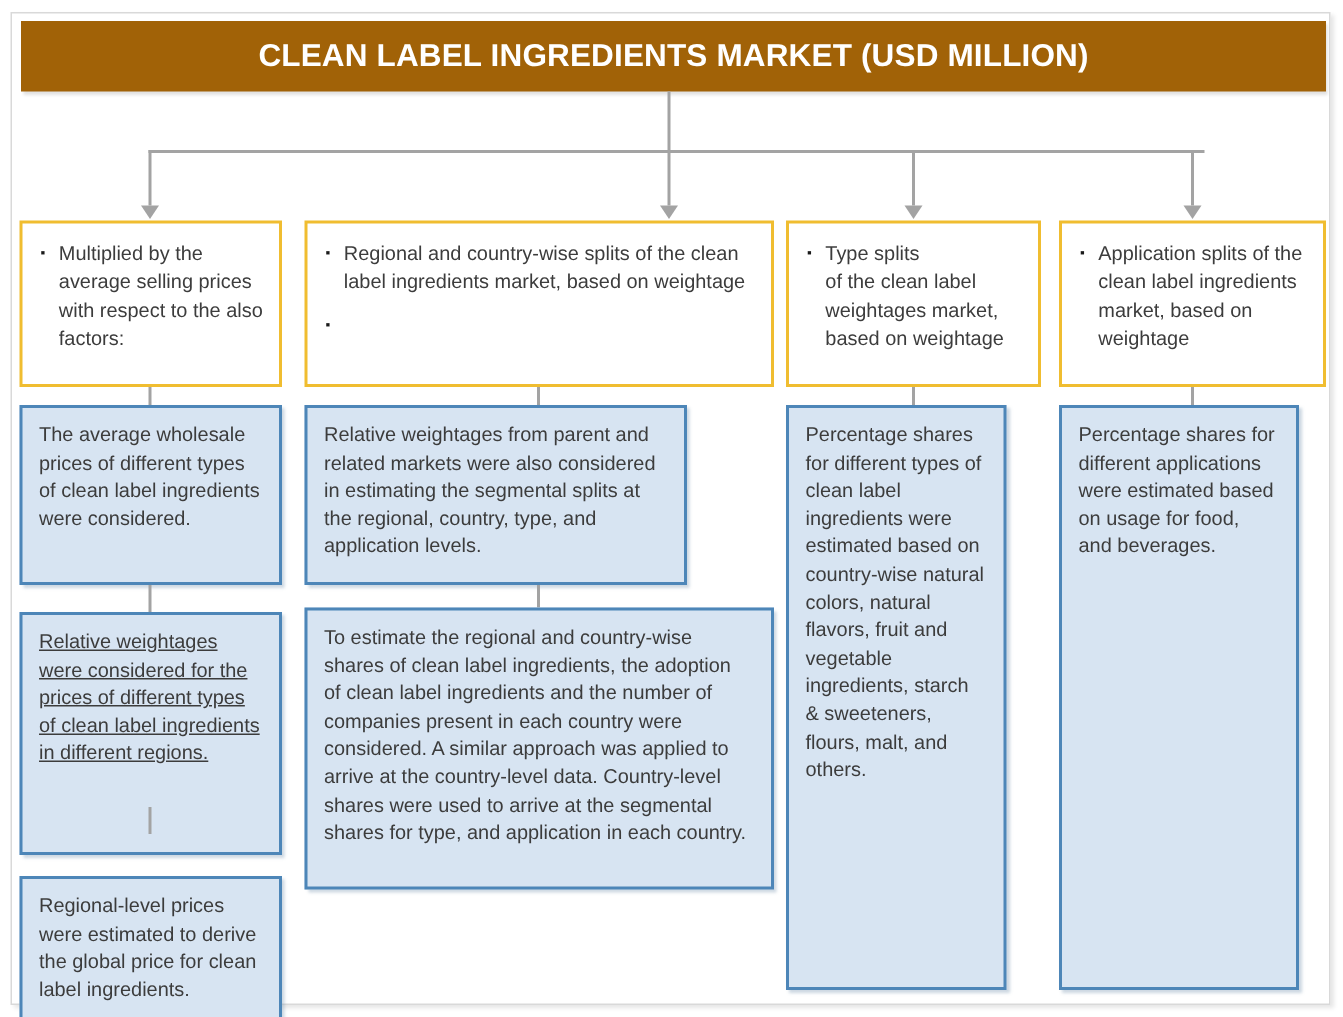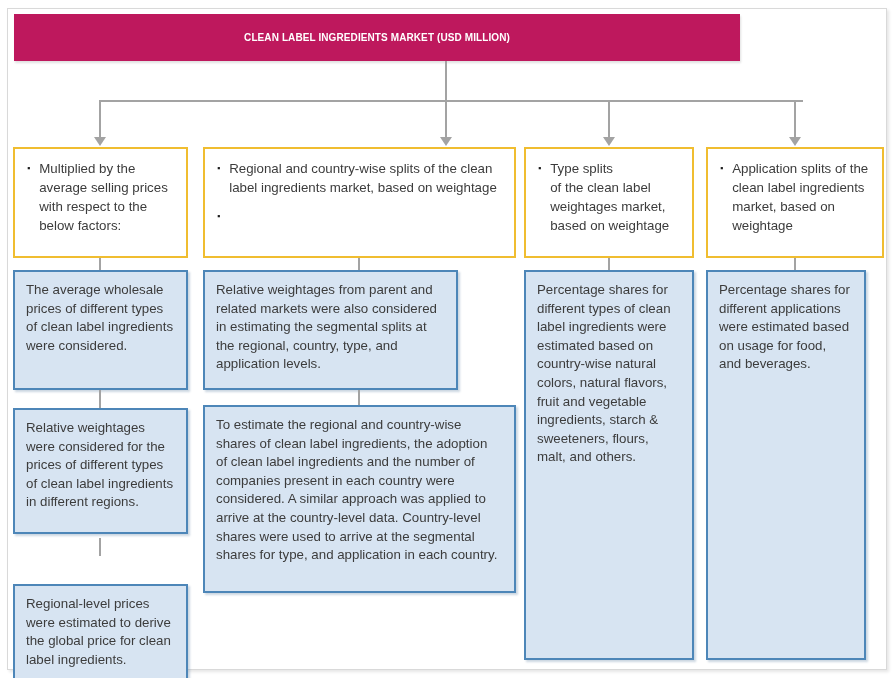--- a/index.html
+++ b/index.html
@@ -6,23 +6,23 @@
   .page{
     position:relative;width:895px;height:678px;background:#ffffff;
     font-family:"Liberation Sans",sans-serif;overflow:hidden;
   }
   .frame{
     position:absolute;left:7px;top:8px;width:878px;height:660px;
     border:1px solid #d9d9d9;box-shadow:2px 2px 3px rgba(0,0,0,0.10);
     background:#ffffff;
   }
   .header{
-    position:absolute;left:14px;top:14px;width:726px;height:47px;
-    background:#be185d;color:#ffffff;display:flex;align-items:center;justify-content:center;
-    font-weight:bold;font-size:10px;letter-spacing:0.1px;
+    position:absolute;left:14px;top:14px;width:870px;height:47px;
+    background:#a16207;color:#ffffff;display:flex;align-items:center;justify-content:center;
+    font-weight:bold;font-size:21px;letter-spacing:0.1px;
     box-shadow:1px 2px 2px rgba(0,0,0,0.12);
   }
   .line{position:absolute;background:#a3a3a3;}
   .arrowhead{
     position:absolute;width:0;height:0;
     border-left:6px solid transparent;border-right:6px solid transparent;
     border-top:9px solid #a3a3a3;
   }
   .ybox{
     position:absolute;top:147px;height:111px;background:#ffffff;
@@ -59,21 +59,21 @@
   <div class="line" style="left:794px;top:100px;width:2px;height:37px;"></div>
 
   <div class="arrowhead" style="left:94px;top:137px;"></div>
   <div class="arrowhead" style="left:440px;top:137px;"></div>
   <div class="arrowhead" style="left:603px;top:137px;"></div>
   <div class="arrowhead" style="left:789px;top:137px;"></div>
 
   <div class="ybox" style="left:13px;width:175px;">
     <div class="bullet-row">
       <span class="bullet-marker">▪</span>
-      <span class="bullet-text">Multiplied by the average selling prices with respect to the below factors:</span>
+      <span class="bullet-text">Multiplied by the average selling prices with respect to the also factors:</span>
     </div>
   </div>
   <div class="ybox" style="left:203px;width:313px;">
     <div class="bullet-row">
       <span class="bullet-marker">▪</span>
       <span class="bullet-text">Regional and country-wise splits of the clean label ingredients market, based on weightage</span>
     </div>
     <div class="bullet-row">
       <span class="bullet-marker">▪</span>
     </div>
@@ -94,36 +94,36 @@
 
   <div class="line" style="left:99px;top:258px;width:2px;height:12px;"></div>
   <div class="line" style="left:358px;top:258px;width:2px;height:12px;"></div>
   <div class="line" style="left:608px;top:258px;width:2px;height:12px;"></div>
   <div class="line" style="left:794px;top:258px;width:2px;height:12px;"></div>
 
   <div class="bbox" style="left:13px;top:270px;width:175px;height:120px;">
     <span>The average wholesale prices of different types of clean label ingredients were considered.</span>
   </div>
   <div class="line" style="left:99px;top:390px;width:2px;height:18px;"></div>
-  <div class="bbox" style="left:13px;top:408px;width:175px;height:126px;">
+  <div class="bbox" style="left:13px;top:408px;width:175px;height:162px;text-decoration:underline;">
     <span>Relative weightages were considered for the prices of different types of clean label ingredients in different regions.</span>
   </div>
   <div class="line" style="left:99px;top:538px;width:2px;height:18px;"></div>
   <div class="bbox" style="left:13px;top:556px;width:175px;height:104px;margin-top:28px;">
     <span>Regional-level prices were estimated to derive the global price for clean label ingredients.</span>
   </div>
 
   <div class="bbox" style="left:203px;top:270px;width:255px;height:120px;">
     <span>Relative weightages from parent and related markets were also considered in estimating the segmental splits at the regional, country, type, and application levels.</span>
   </div>
   <div class="line" style="left:358px;top:390px;width:2px;height:15px;"></div>
   <div class="bbox" style="left:203px;top:405px;width:313px;height:188px;">
     <span>To estimate the regional and country-wise shares of clean label ingredients, the adoption of clean label ingredients and the number of companies present in each country were considered. A similar approach was applied to arrive at the country-level data. Country-level shares were used to arrive at the segmental shares for type, and application in each country.</span>
   </div>
 
-  <div class="bbox" style="left:524px;top:270px;width:170px;height:390px;">
+  <div class="bbox" style="left:524px;top:270px;width:147px;height:390px;">
     <span>Percentage shares for different types of clean label ingredients were estimated based on country-wise natural colors, natural flavors, fruit and vegetable ingredients, starch &amp; sweeteners, flours, malt, and others.</span>
   </div>
 
   <div class="bbox" style="left:706px;top:270px;width:160px;height:390px;">
     <span>Percentage shares for different applications were estimated based on usage for food, and beverages.</span>
   </div>
 </div>
 
 </body></html>

